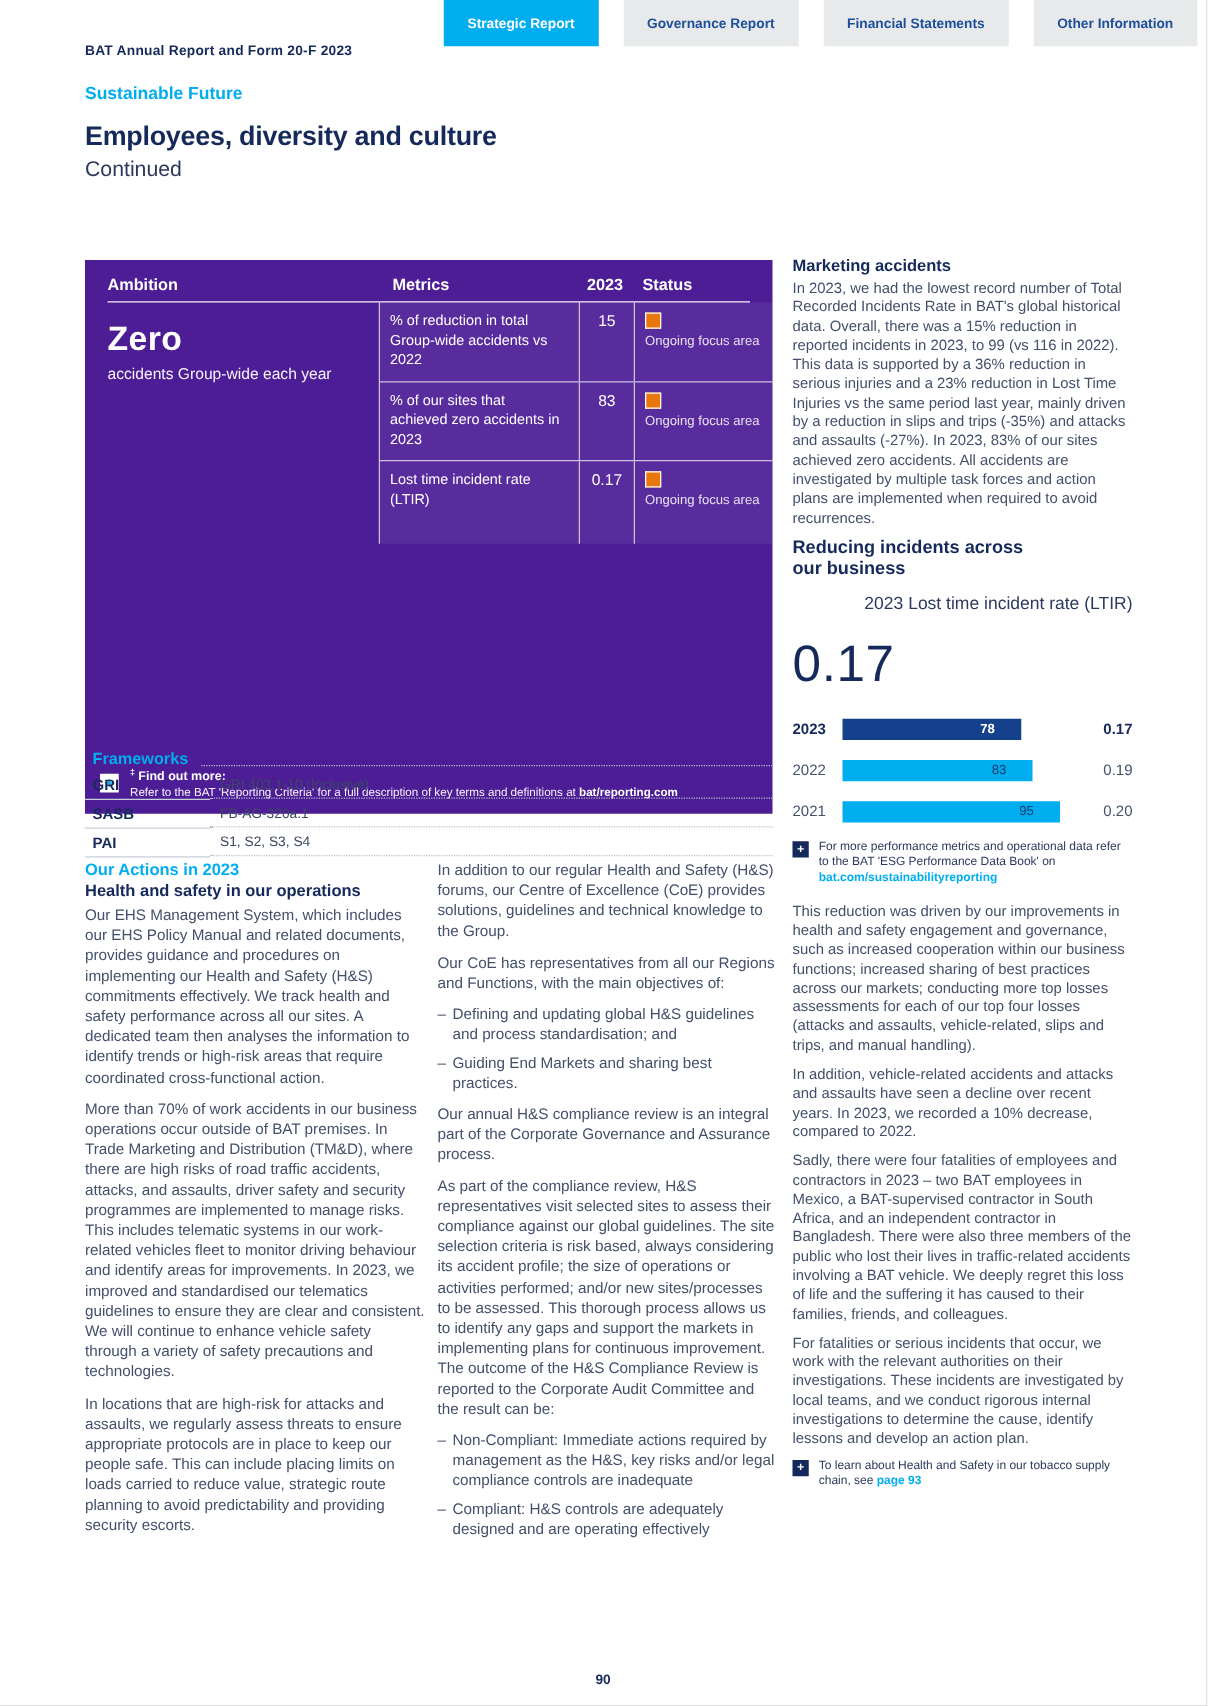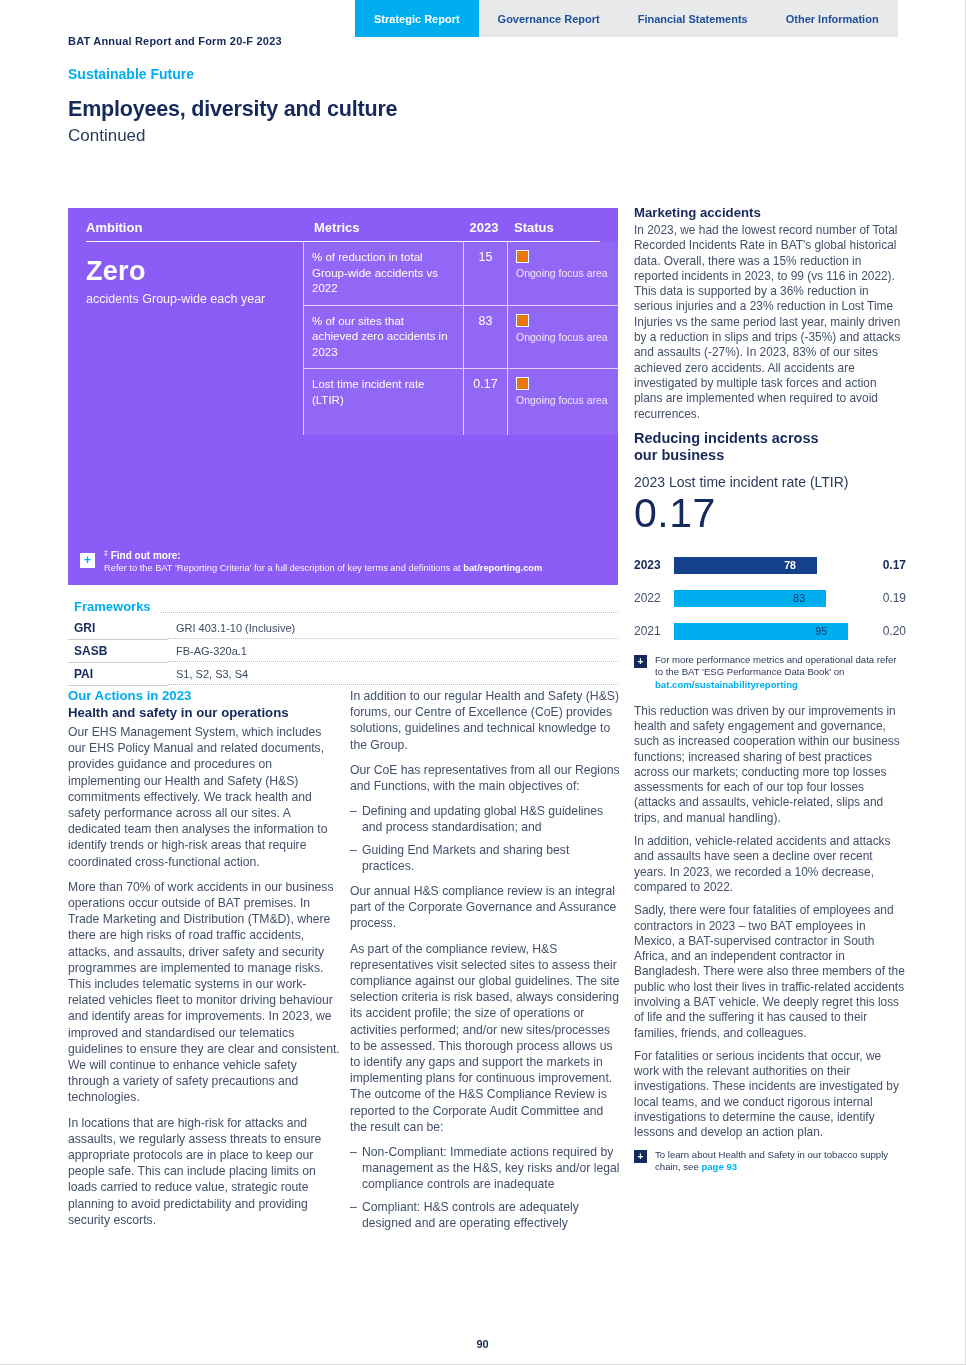--- a/index.html
+++ b/index.html
@@ -3,32 +3,32 @@
 <meta charset="utf-8">
 <style>
   * { margin:0; padding:0; box-sizing:border-box; }
   html,body { background:#ffffff; }
   body { font-family:"Liberation Sans", sans-serif; color:#43506b; }
   .page { position:relative; width:966px; height:1365px; background:#fff; overflow:hidden;
           border-right:1px solid #dcdcdc; border-bottom:1px solid #dcdcdc; }
 
   
   .brand { position:absolute; left:68px; top:14px; font-size:11px; font-weight:bold; color:#16295B; letter-spacing:.2px;margin-top:21px; }
-  .tabs { position:absolute; left:355px; top:0; display:flex; gap:0; }
+  .tabs { position:absolute; left:355px; top:0; display:flex; gap:20px; }
   .tab { height:37px; display:flex; align-items:center; justify-content:center;
          padding:0 19px; font-size:11px; font-weight:bold; background:#E8E9EA; color:#1d4f9c; cursor:pointer; }
   .tab.active { background:#00AEEF; color:#fff; }
 
   
   .section-label { position:absolute; left:68px; top:66px; font-size:14px; font-weight:bold; color:#00AEEF; }
   .page-title { position:absolute; left:68px; top:97px; font-size:21.5px; font-weight:bold; color:#16295B; letter-spacing:-.2px; }
   .continued { position:absolute; left:68px; top:126px; font-size:17px; color:#2b3a5c; }
 
   
-  .ambox { position:absolute; left:68px; top:208px; width:550px; height:377px; background:#8b5cf6; color:#fff; }
+  .ambox { position:absolute; left:68px; top:208px; width:550px; height:443px; background:#4c1d95; color:#fff; }
   .amb-head span { position:absolute; top:12px; font-size:13px; font-weight:bold; }
   .amb-head .c1 { left:18px; } .amb-head .c2 { left:246px; }
   .amb-head .c3 { left:394px; width:44px; text-align:center; }
   .amb-head .c4 { left:446px; }
   .amb-headline { position:absolute; left:18px; right:18px; top:33px; height:0; border-top:1.5px solid rgba(255,255,255,.95); }
   .amb-left { position:absolute; left:18px; top:48px; width:210px; }
   .amb-left .zero { font-size:27px; font-weight:bold; letter-spacing:.3px; }
   .amb-left .sub { font-size:12.5px; margin-top:5px; color:rgba(255,255,255,.95); }
   .amb-rows { position:absolute; left:235px; top:34px; width:315px; background:rgba(255,255,255,.07);
               border-left:1px solid rgba(255,255,255,.7); }
@@ -67,21 +67,21 @@
   .col p { font-size:12.2px; line-height:16.2px; margin-bottom:9px; }
   .dash { position:relative; padding-left:12px; font-size:12.2px; line-height:16.2px; margin-bottom:6px; }
   .dash::before { content:"–"; position:absolute; left:0; top:0; }
 
   
   .col-right { position:absolute; left:634px; top:205px; width:272px; }
   .col-right h3 { font-size:13.2px; font-weight:bold; color:#16295B; margin-bottom:3px; }
   .col-right p { font-size:11.9px; line-height:15.3px; margin-bottom:8px; }
   .h-reducing { font-size:14.5px; line-height:17.5px; font-weight:bold; color:#16295B;
                 white-space:pre-line; margin:8px 0 9px; }
-  .chart-subtitle { font-size:14px; color:#2b3a5c; margin-bottom:3px; }
+  .chart-subtitle { font-size:14px; color:#2b3a5c; margin-bottom:21px;text-align:right; }
   .headline { font-size:41px; color:#16295B; line-height:1; margin-bottom:15px; font-weight:400; letter-spacing:.5px; }
   .chart-head { display:flex; }
   .chart-head .lh { flex:1; margin-right:12px; font-size:12px; font-weight:bold; color:#16295B;
                     border-bottom:2px solid #16295B; padding-bottom:6px; }
   .chart-head .rh { width:46px; text-align:right; font-size:12px; font-weight:bold; color:#16295B;
                     border-bottom:2px solid #16295B; padding-bottom:6px; }
   .chart-rows { margin-top:9px; margin-bottom:6px; }
   .chart-row { display:flex; align-items:center; height:33px; }
   .chart-row .year { width:40px; font-size:12px; color:#43506b; }
   .chart-row.current .year { font-weight:bold; color:#16295B; }

